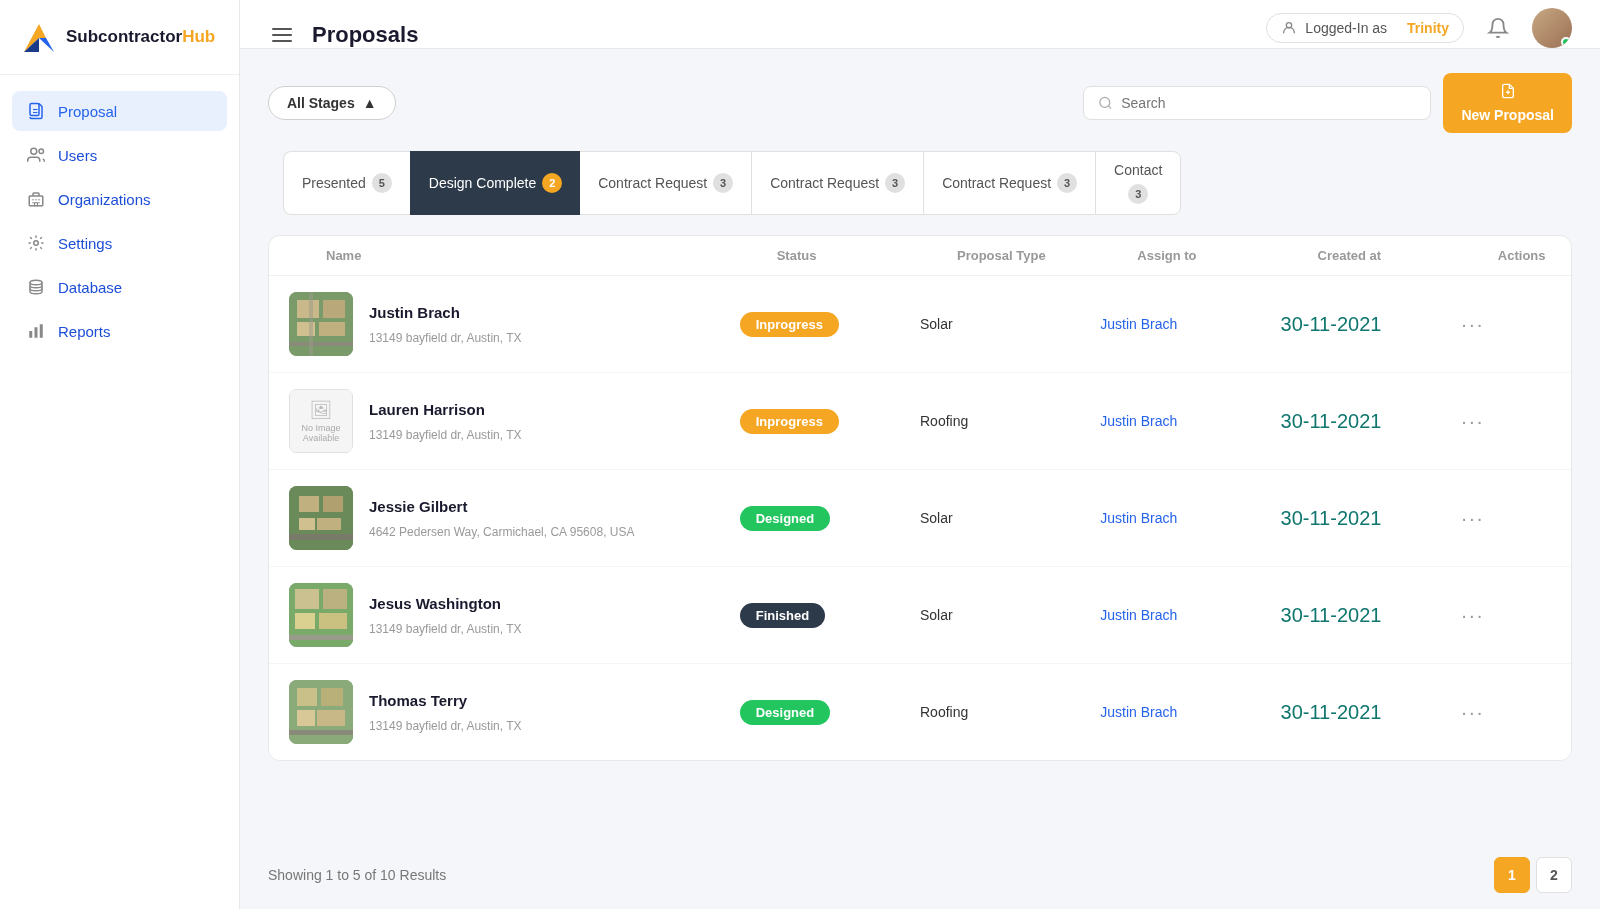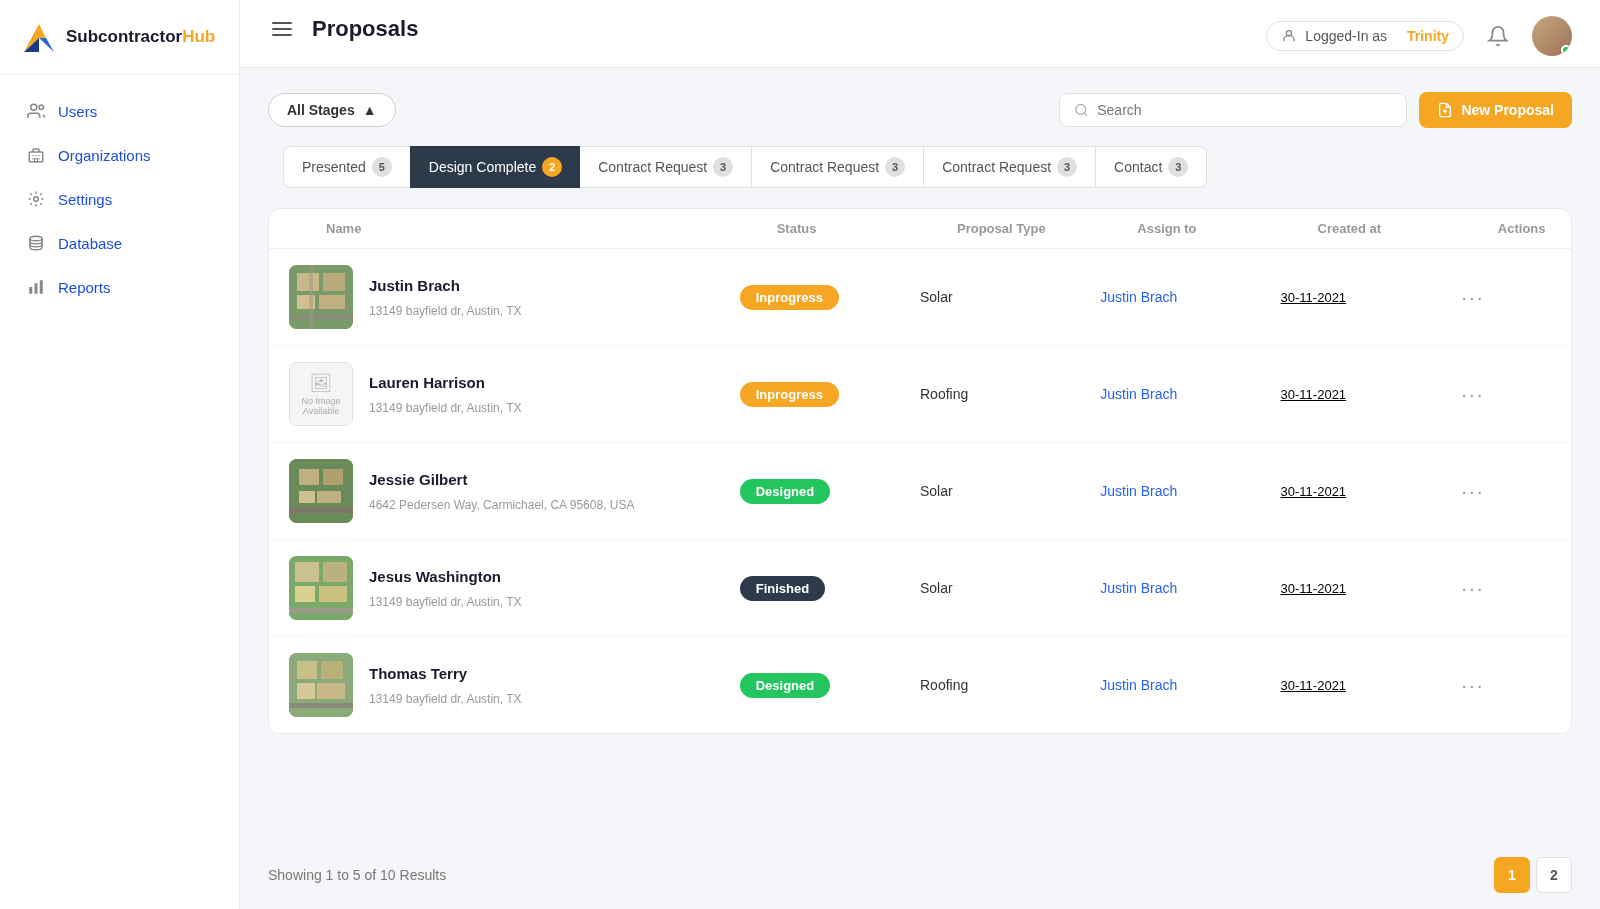--- a/index.html
+++ b/index.html
@@ -20,22 +20,22 @@
       border-radius: 8px; cursor: pointer; font-size: 15px; color: #1d4ed8; font-weight: 500;
     }
     .nav-item.active { background: #e8f0fe; color: #2563eb; }
     .nav-icon { width: 20px; height: 20px; display: flex; align-items: center; justify-content: center; }
 
     
     .main { flex: 1; display: flex; flex-direction: column; overflow: hidden; }
 
     
     .header {
-      background: #fff; border-bottom: 1px solid #e8e8e8; padding: 16px 28px;
-      height: 68px; display: flex; align-items: flex-start; justify-content: space-between;
+      background: #fff; border-bottom: 1px solid #e8e8e8; padding: 0 28px;
+      height: 49px; display: flex; align-items: flex-end; justify-content: space-between;
     }
     .header-left { display: flex; align-items: center; gap: 16px; }
     .hamburger { display: flex; flex-direction: column; gap: 4px; cursor: pointer; padding: 4px; }
     .hamburger span { display: block; width: 20px; height: 2px; background: #555; border-radius: 2px; }
     .page-title { font-size: 22px; font-weight: 700; color: #1a1a2e; }
     .header-right { display: flex; align-items: center; gap: 16px; }
     .logged-in-badge {
       display: flex; align-items: center; gap: 8px; border: 1px solid #e0e0e0;
       border-radius: 24px; padding: 6px 14px; font-size: 14px; color: #555;
     }
@@ -57,32 +57,32 @@
     }
     .toolbar-right { display: flex; align-items: center; gap: 12px; }
     .search-box {
       display: flex; align-items: center; gap: 8px; border: 1.5px solid #e0e0e0;
       border-radius: 8px; padding: 8px 14px; background: #fff; width: 348px;
     }
     .search-box input { border: none; outline: none; font-size: 14px; color: #555; width: 100%; background: transparent; }
     .new-proposal-btn {
       display: flex; align-items: center; gap: 8px; background: #f5a623;
       color: #fff; border: none; border-radius: 8px; padding: 10px 18px;
-      font-size: 14px; font-weight: 700; cursor: pointer;
+      font-size: 14px; font-weight: 700; cursor: pointer; flex-direction: column;
     }
 
     
     .stage-tabs { display: flex; gap: 0; margin-bottom: 20px; overflow-x: auto; padding-left: 15px; }
     .stage-tab {
       display: flex; align-items: center; gap: 6px; padding: 10px 18px;
       border: 1.5px solid #e0e0e0; border-right: none; background: #fff;
       font-size: 14px; color: #555; cursor: pointer; white-space: nowrap; font-weight: 500;
     }
     .stage-tab:first-child { border-radius: 8px 0 0 8px; }
-    .stage-tab:last-child { border-radius: 0 8px 8px 0; border-right: 1.5px solid #e0e0e0; }
+    .stage-tab:last-child { border-radius: 0 8px 8px 0; border-right: 1.5px solid #e0e0e0; flex-direction: column; }
     .stage-tab.active { background: #2d3a4a; color: #fff; border-color: #2d3a4a; }
     .stage-tab.active + .stage-tab { border-left: none; }
     .stage-count {
       width: 20px; height: 20px; border-radius: 50%; display: flex; align-items: center;
       justify-content: center; font-size: 11px; font-weight: 700;
     }
     .stage-tab.active .stage-count { background: #f5a623; color: #fff; }
     .stage-tab:not(.active) .stage-count { background: #e0e0e0; color: #555; }
 
     
@@ -111,21 +111,21 @@
     .row-addr { font-size: 12px; color: #999; margin-top: 10px; }
     .status-badge {
       display: inline-flex; align-items: center; padding: 5px 16px;
       border-radius: 20px; font-size: 13px; font-weight: 600; white-space: nowrap;
     }
     .status-inprogress { background: #f5a623; color: #fff; }
     .status-designed { background: #22c55e; color: #fff; }
     .status-finished { background: #2d3a4a; color: #fff; }
     .proposal-type { font-size: 14px; color: #333; }
     .assign-link { font-size: 14px; color: #2563eb; font-weight: 500; cursor: pointer; }
-    .created-date { font-size: 13px; color: #000000; text-decoration: underline; }
+    .created-date { font-size: 20px; color: #0f766e; }
     .actions-btn { font-size: 20px; color: #999; cursor: pointer; letter-spacing: 1px; }
 
     
     .footer { padding: 16px 28px; display: flex; align-items: center; justify-content: space-between; background: #f5f6fa; }
     .showing-text { font-size: 14px; color: #777; }
     .pagination { display: flex; gap: 6px; }
     .page-btn {
       width: 36px; height: 36px; border-radius: 6px; display: flex; align-items: center;
       justify-content: center; font-size: 14px; font-weight: 600; cursor: pointer;
       border: 1.5px solid #e0e0e0; background: #fff; color: #555;
@@ -149,20 +149,31 @@
     <svg class="logo-icon" viewBox="0 0 38 38">
       <polygon points="4,34 19,6 26,20 19,20" fill="#f5a623"></polygon>
       <polygon points="19,20 26,20 34,34" fill="#2563eb"></polygon>
       <polygon points="4,34 19,20 19,34" fill="#1a3a8a"></polygon>
     </svg>
     <span>
       <span style="color:#1a1a2e;font-weight:800;font-size:17px">Subcontractor</span><span style="color:#f5a623;font-weight:800;font-size:17px">Hub</span>
     </span>
   </div>
   <nav class="sidebar-nav">
+    <div class="nav-item active">
+      <span class="nav-icon">
+        <svg width="18" height="18" viewBox="0 0 24 24" fill="none">
+          <rect x="4" y="2" width="12" height="16" rx="2" stroke="#2563eb" stroke-width="2"></rect>
+          <path d="M16 2l4 4v14a2 2 0 01-2 2H6a2 2 0 01-2-2" stroke="#2563eb" stroke-width="2"></path>
+          <line x1="8" y1="10" x2="14" y2="10" stroke="#2563eb" stroke-width="1.5"></line>
+          <line x1="8" y1="14" x2="14" y2="14" stroke="#2563eb" stroke-width="1.5"></line>
+        </svg>
+      </span>
+      <span>Proposal</span>
+    </div>
     <div class="nav-item">
       <span class="nav-icon">
         <svg width="18" height="18" viewBox="0 0 24 24" fill="none">
           <circle cx="9" cy="7" r="4" stroke="#888" stroke-width="2"></circle>
           <path d="M1 21v-2a4 4 0 014-4h8a4 4 0 014 4v2" stroke="#888" stroke-width="2"></path>
           <circle cx="19" cy="7" r="3" stroke="#888" stroke-width="2"></circle>
           <path d="M23 21v-1a3 3 0 00-2-2.83" stroke="#888" stroke-width="2"></path>
         </svg>
       </span>
       <span>Users</span>

